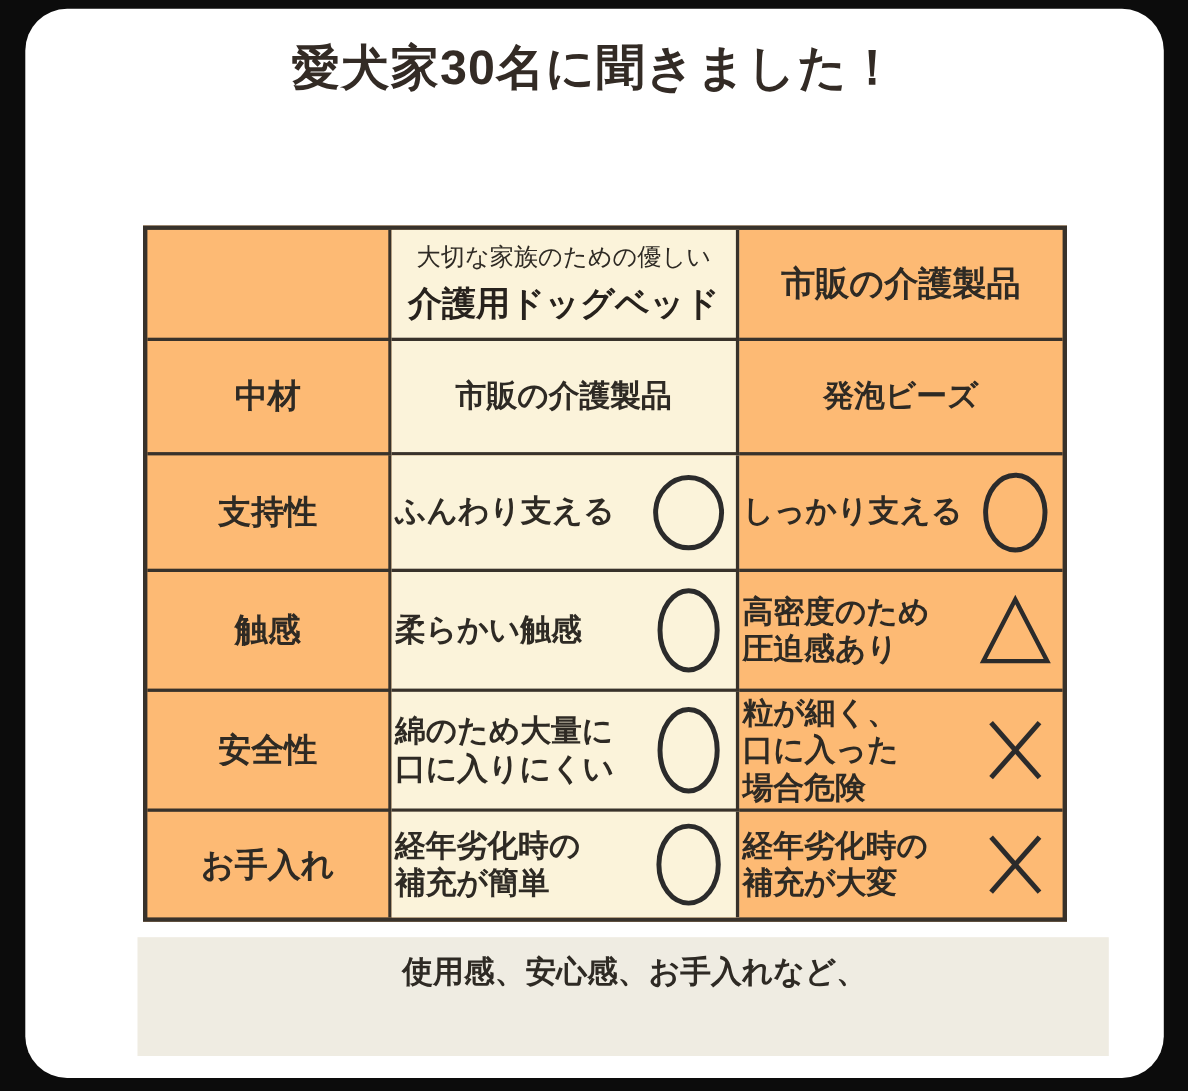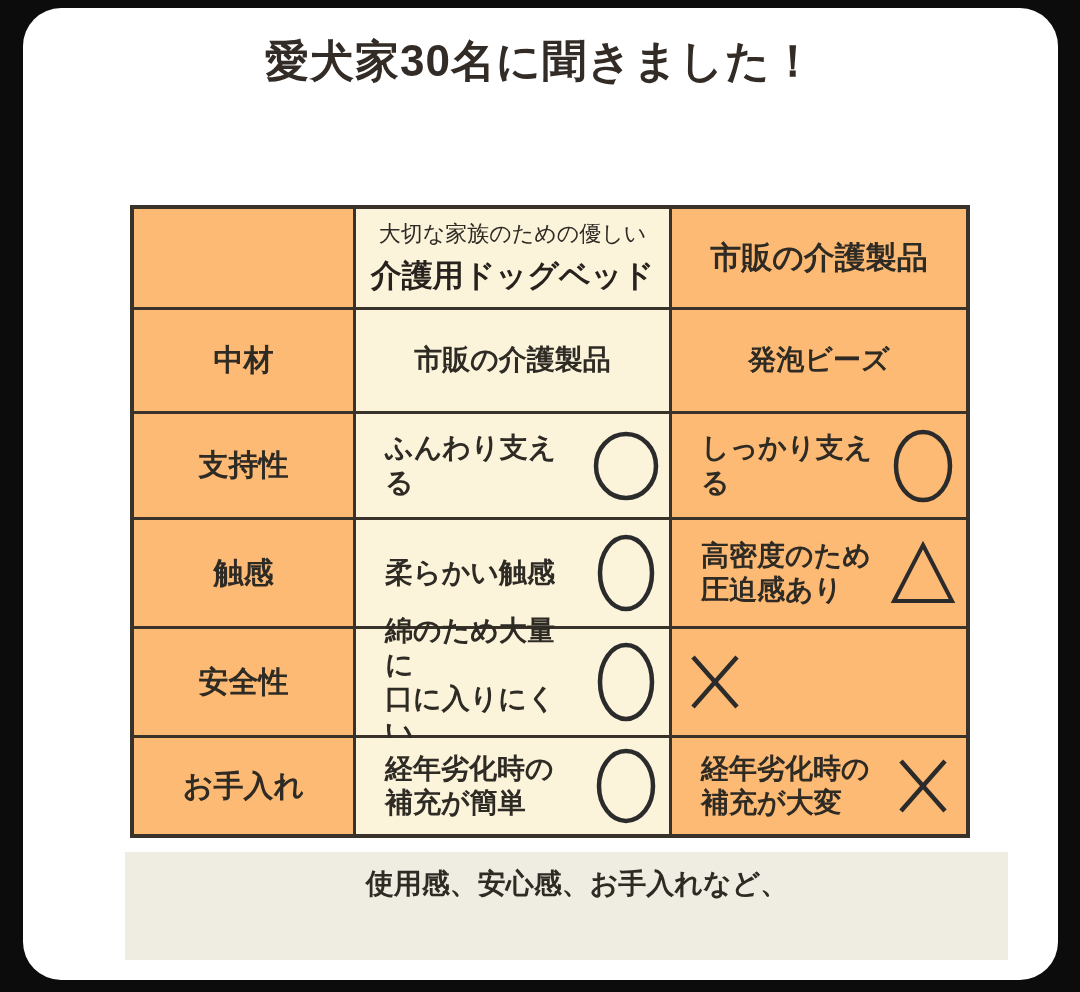--- a/index.html
+++ b/index.html
@@ -55,21 +55,21 @@
     align-items: center;
     color: #2e2a24;
   }
   .cell.last-col { border-right: none; }
   .cell.last-row { border-bottom: none; }
   .cell.cream { background: #fbf3da; }
   .cell.center { justify-content: center; }
   .label-cell { justify-content: center; font-size: 30px; font-weight: 600; }
   .value-text {
     flex: 1;
-    padding-left: 29px;
+    padding-left: 3px;
     font-size: 28px;
     font-weight: 600;
     line-height: 1.22;
     white-space: pre-line;
   }
   .value-center { flex: none; padding-left: 0; }
   .mark-slot {
     width: 86px;
     display: flex;
     align-items: center;
@@ -176,20 +176,23 @@
     <div class="cell cream">
       <span class="value-text">綿のため大量に
 口に入りにくい</span>
       <span class="mark-slot">
         <svg class="mark" width="62" height="84" viewBox="0 0 62 84">
             <ellipse cx="31" cy="42" rx="26" ry="37" fill="none" stroke="#2b2b2b" stroke-width="4.5"></ellipse>
           </svg>
       </span>
     </div>
     <div class="cell last-col">
+      <span class="value-text">粒が細く、
+口に入った
+場合危険</span>
       <span class="mark-slot">
         <svg class="mark" width="56" height="62" viewBox="0 0 56 62">
             <line x1="6" y1="6" x2="50" y2="56" stroke="#2b2b2b" stroke-width="4.5"></line>
             <line x1="50" y1="6" x2="6" y2="56" stroke="#2b2b2b" stroke-width="4.5"></line>
           </svg>
       </span>
     </div>
 
     <div class="cell label-cell last-row">お手入れ</div>
     <div class="cell cream last-row">

